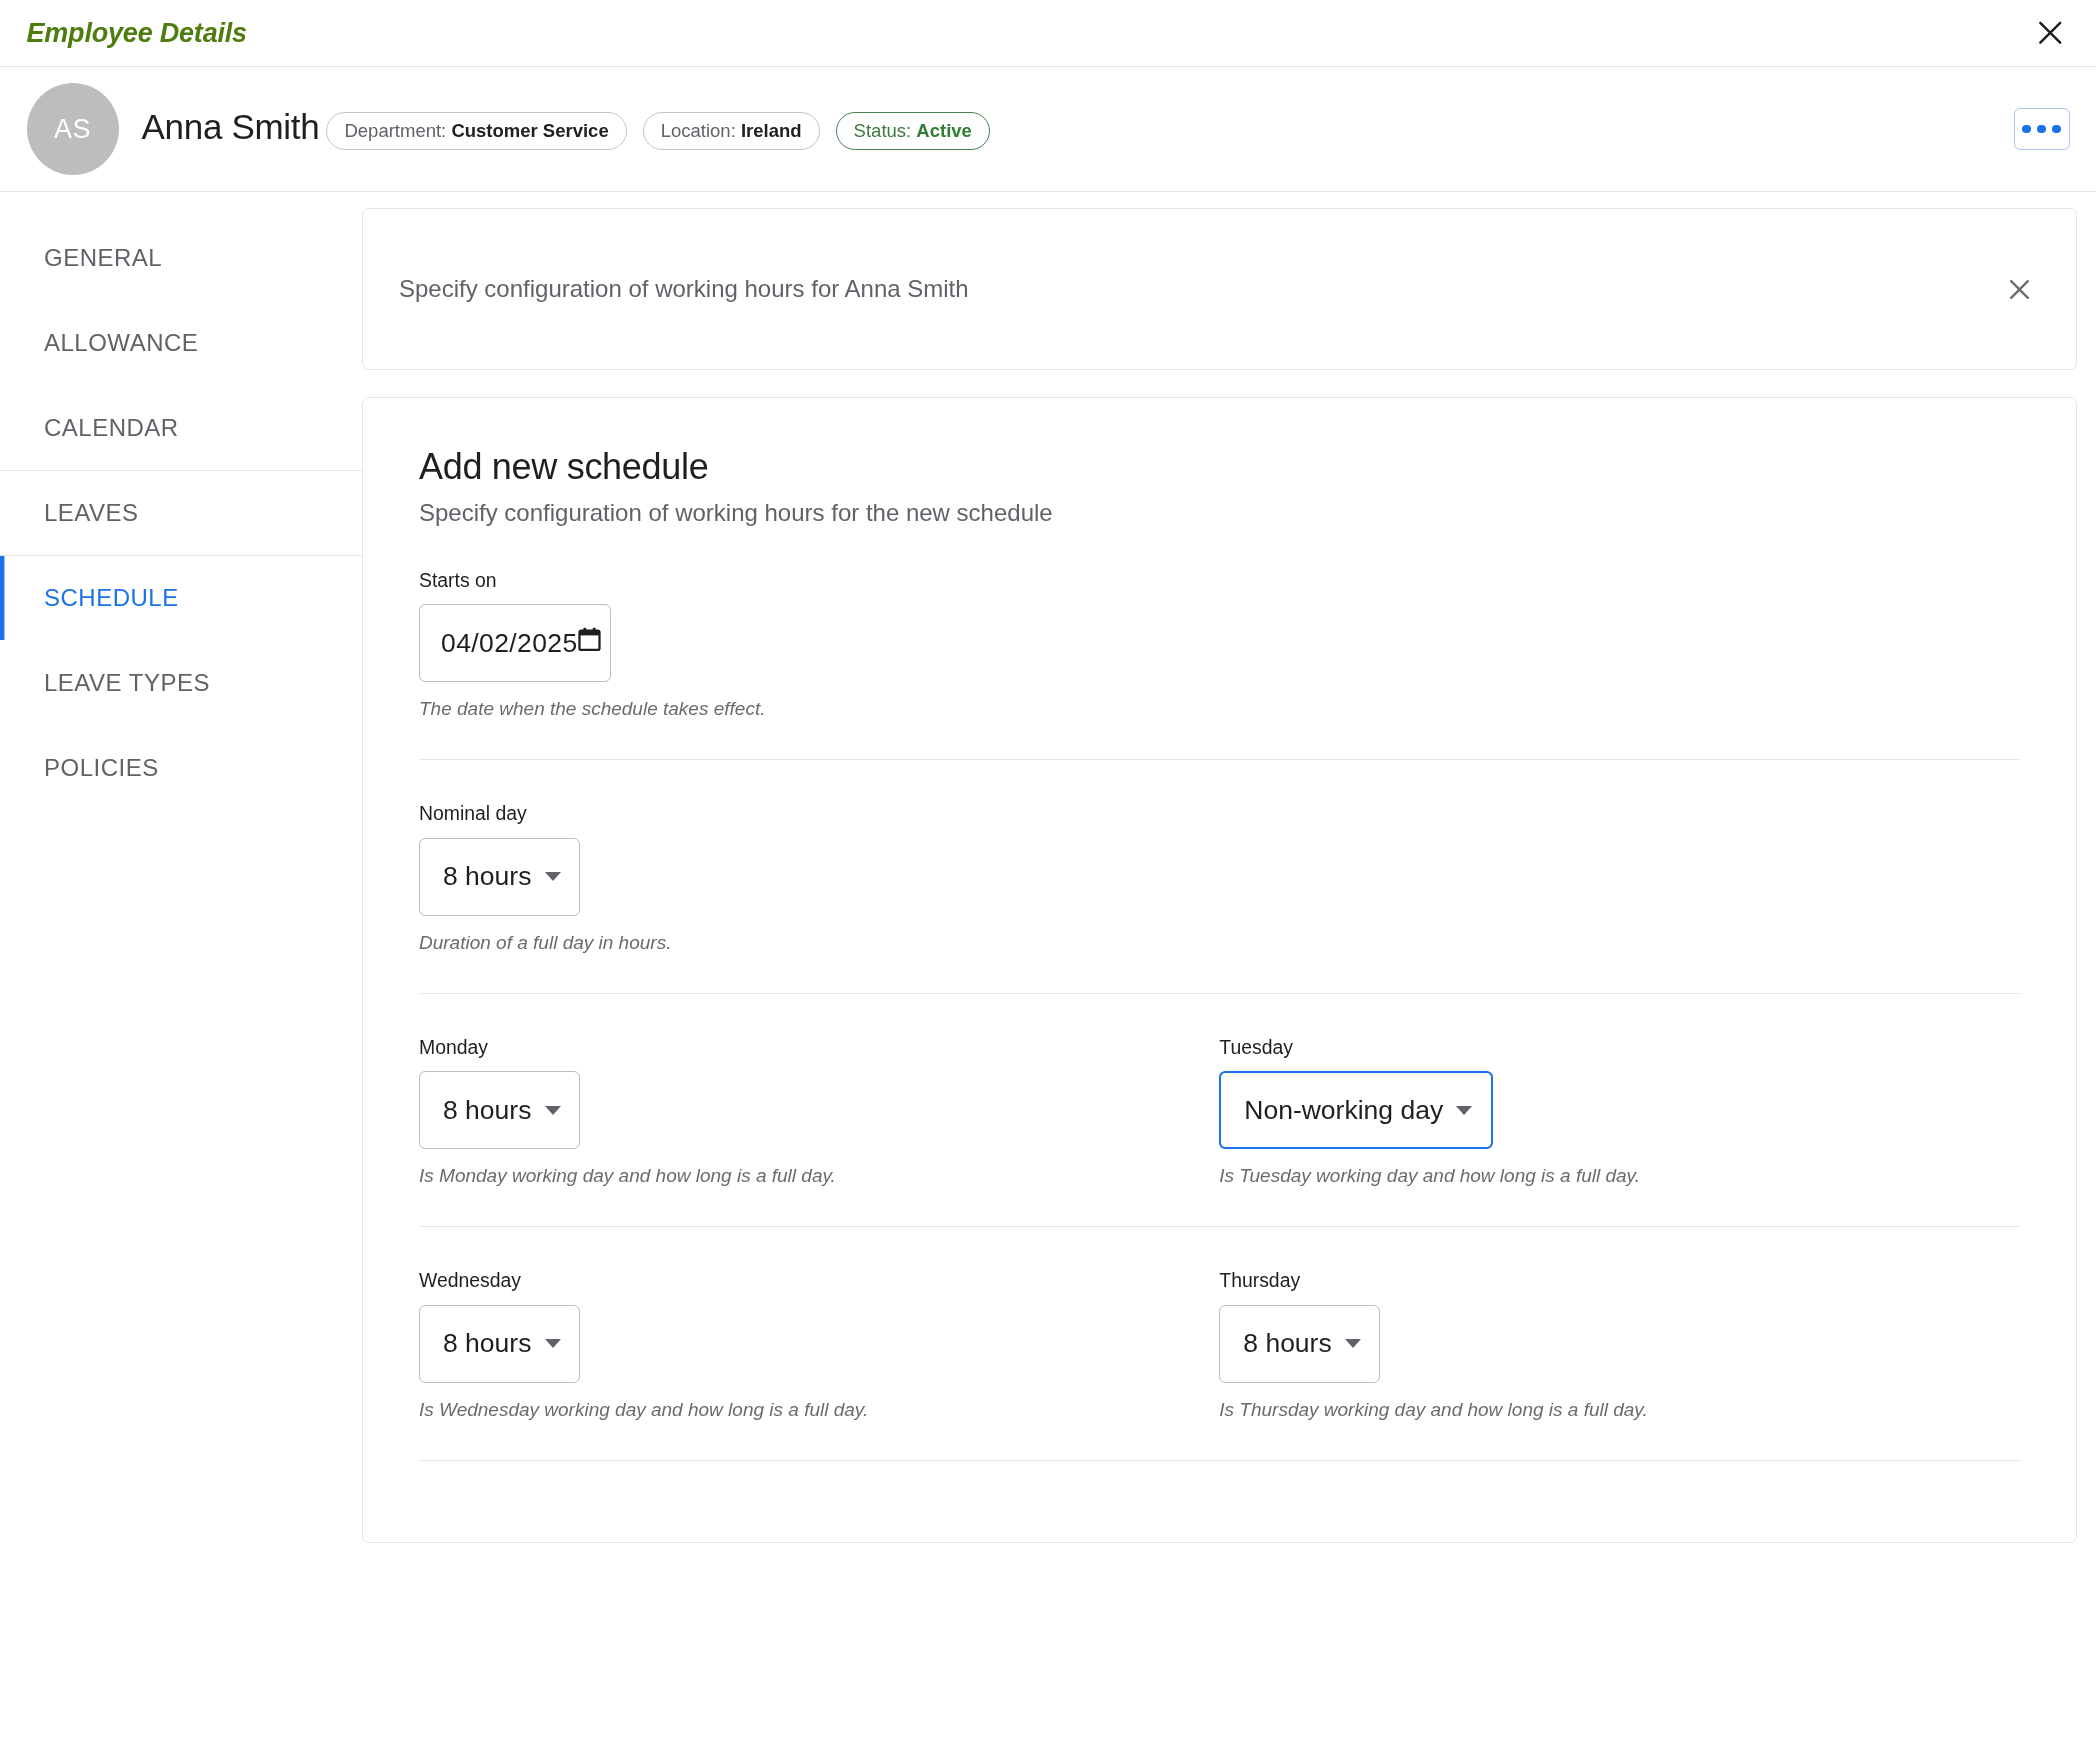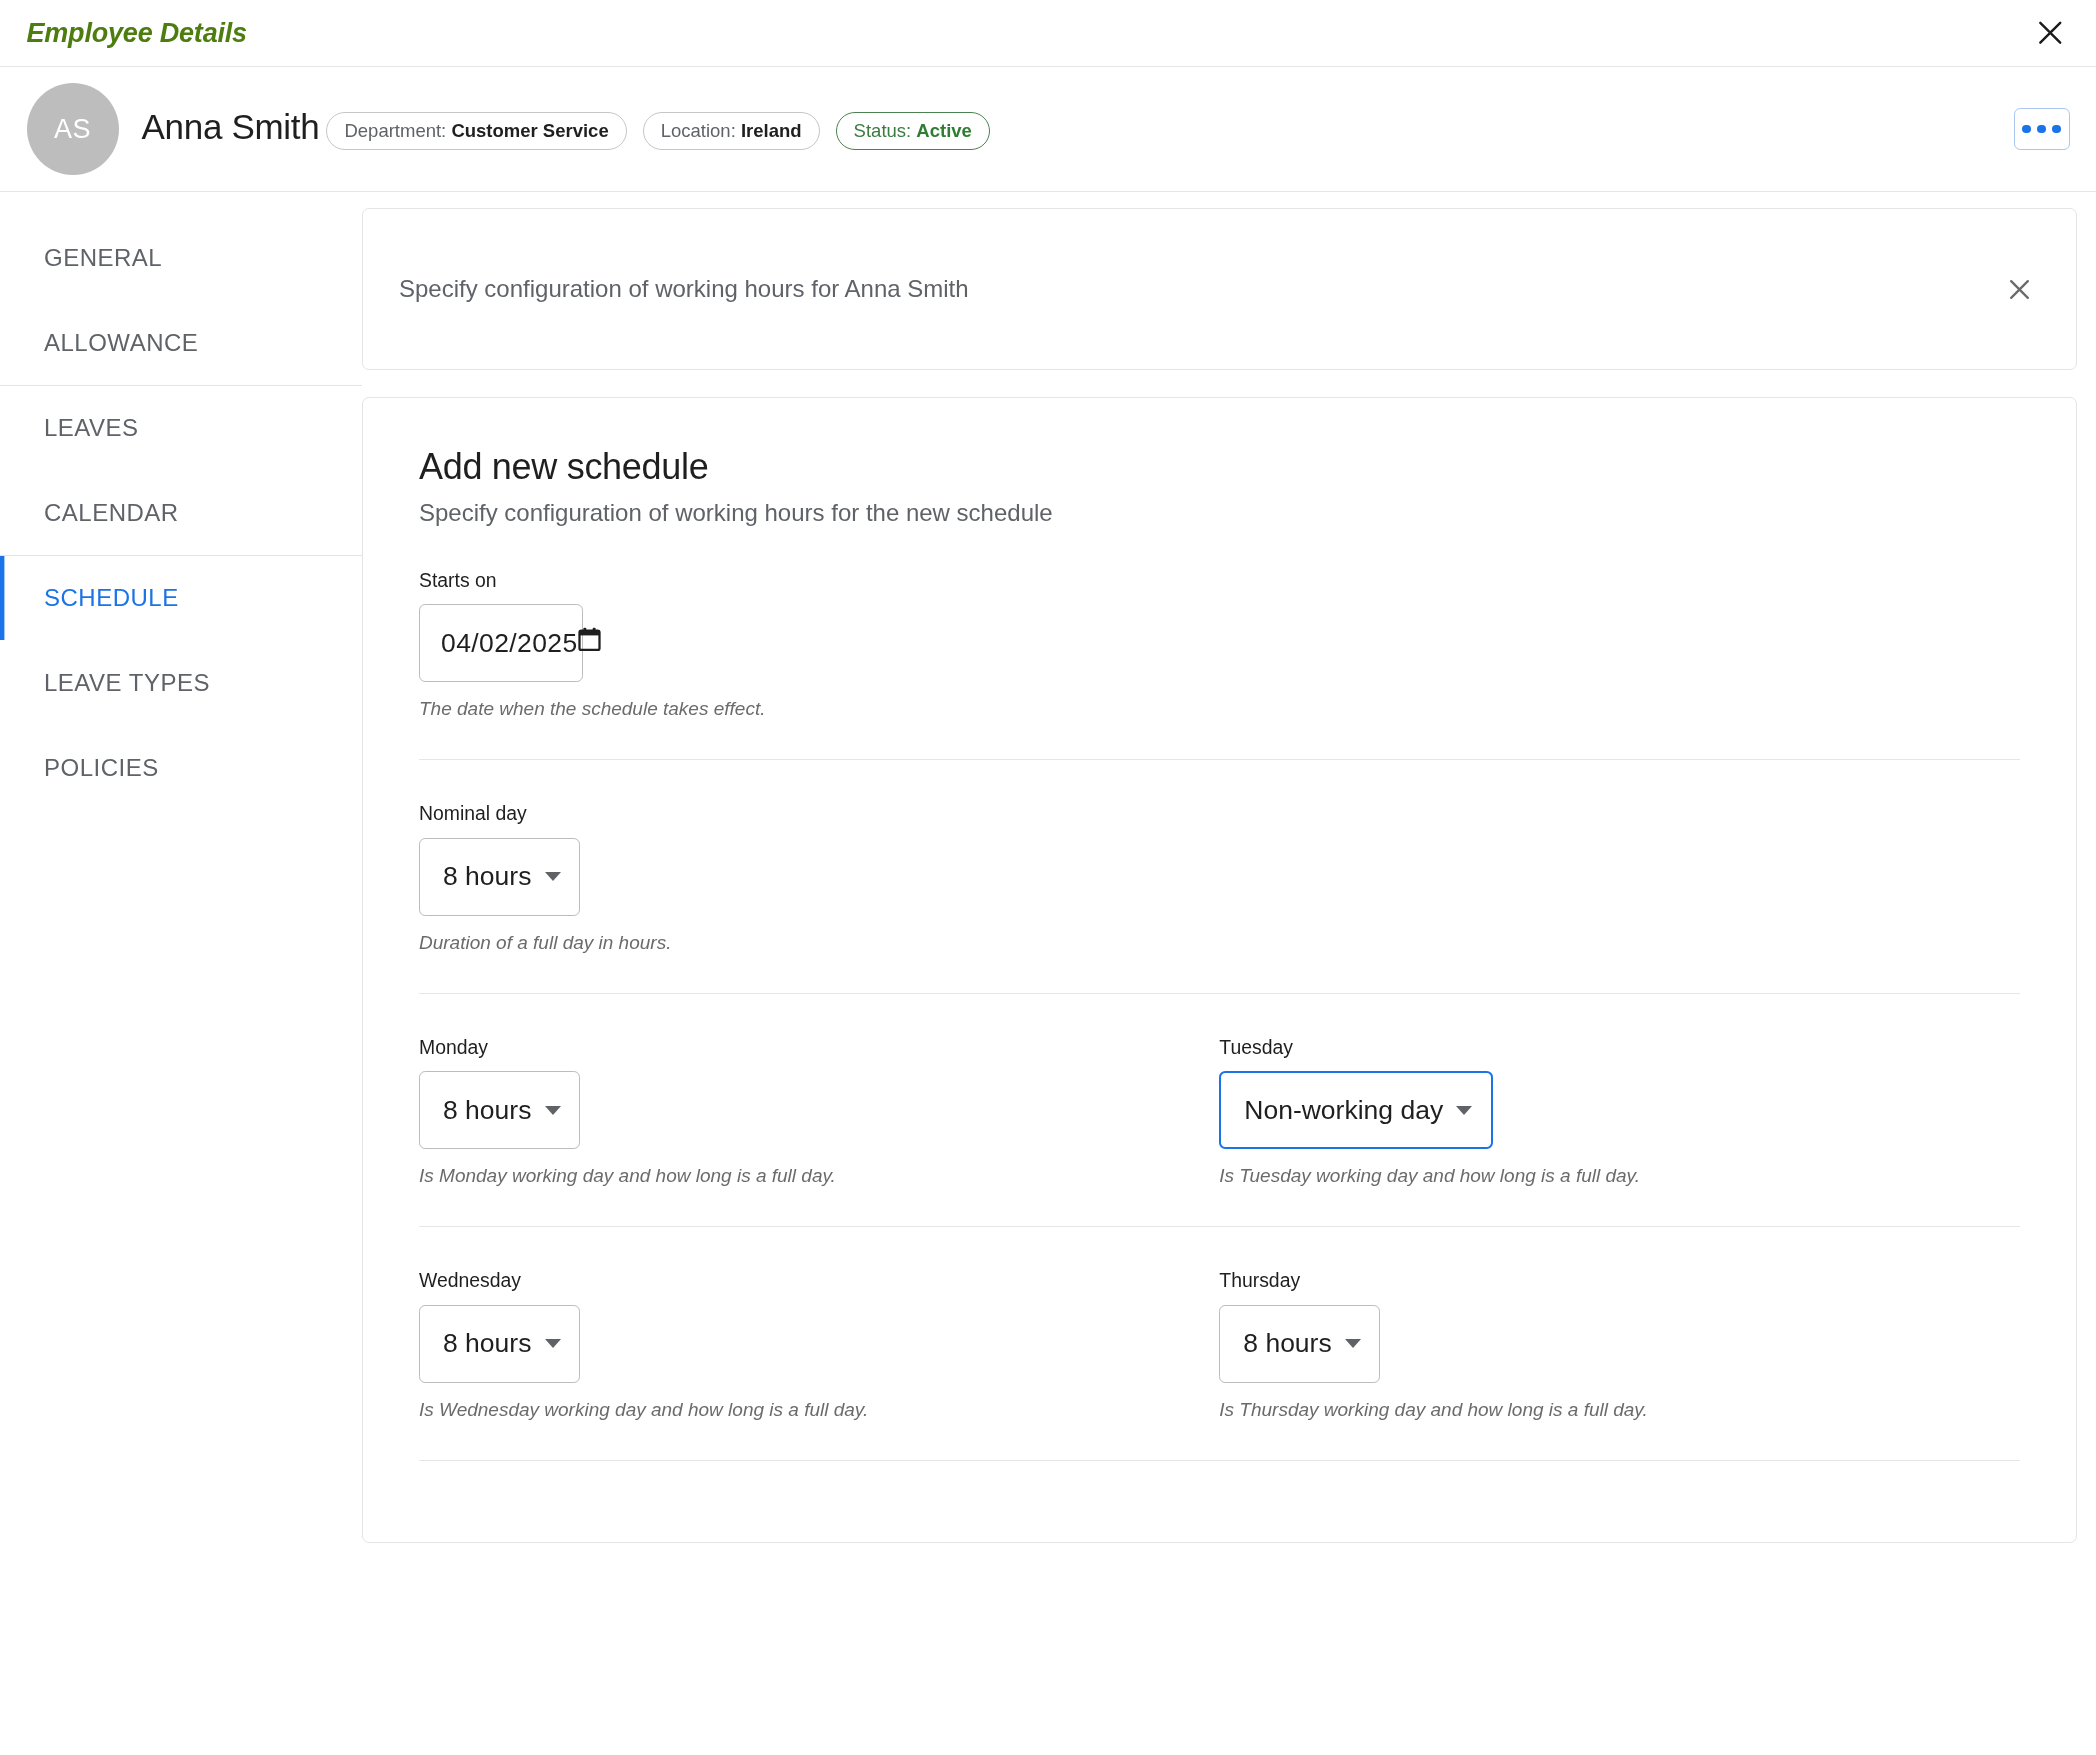--- a/index.html
+++ b/index.html
@@ -217,21 +217,21 @@
     margin-bottom: 12.4px;
   }
   .field-hint {
     font-size: 19px;
     color: #6b6b6b;
     font-style: italic;
     margin-top: 16px;
   }
 
   .control-date {
-    width: 164px;
+    width: 192px;
     height: 78px;
     border: 1.8px solid #bcbcbc;
     border-radius: 6.2px;
     background: #fff;
     display: flex;
     align-items: center;
     justify-content: space-between;
     padding: 0 18.5px 0 21px;
     font-size: 26.5px;
     color: #1f1f1f;
@@ -314,22 +314,22 @@
     <i></i>
     <i></i>
   </button>
 </div>
 
 <div class="body-wrap">
 
   <nav class="sidebar">
     <button class="nav-item">GENERAL</button>
     <button class="nav-item">ALLOWANCE</button>
+    <button class="nav-item">CALENDAR</button>
     <button class="nav-item divider-top">LEAVES</button>
-    <button class="nav-item">CALENDAR</button>
     <button class="nav-item divider-top active">SCHEDULE</button>
     <button class="nav-item">LEAVE TYPES</button>
     <button class="nav-item">POLICIES</button>
   </nav>
 
   <div class="content">
 
     <div class="card banner">
       <div class="banner-text">Specify configuration of working hours for Anna Smith</div>
       <button class="banner-close">

